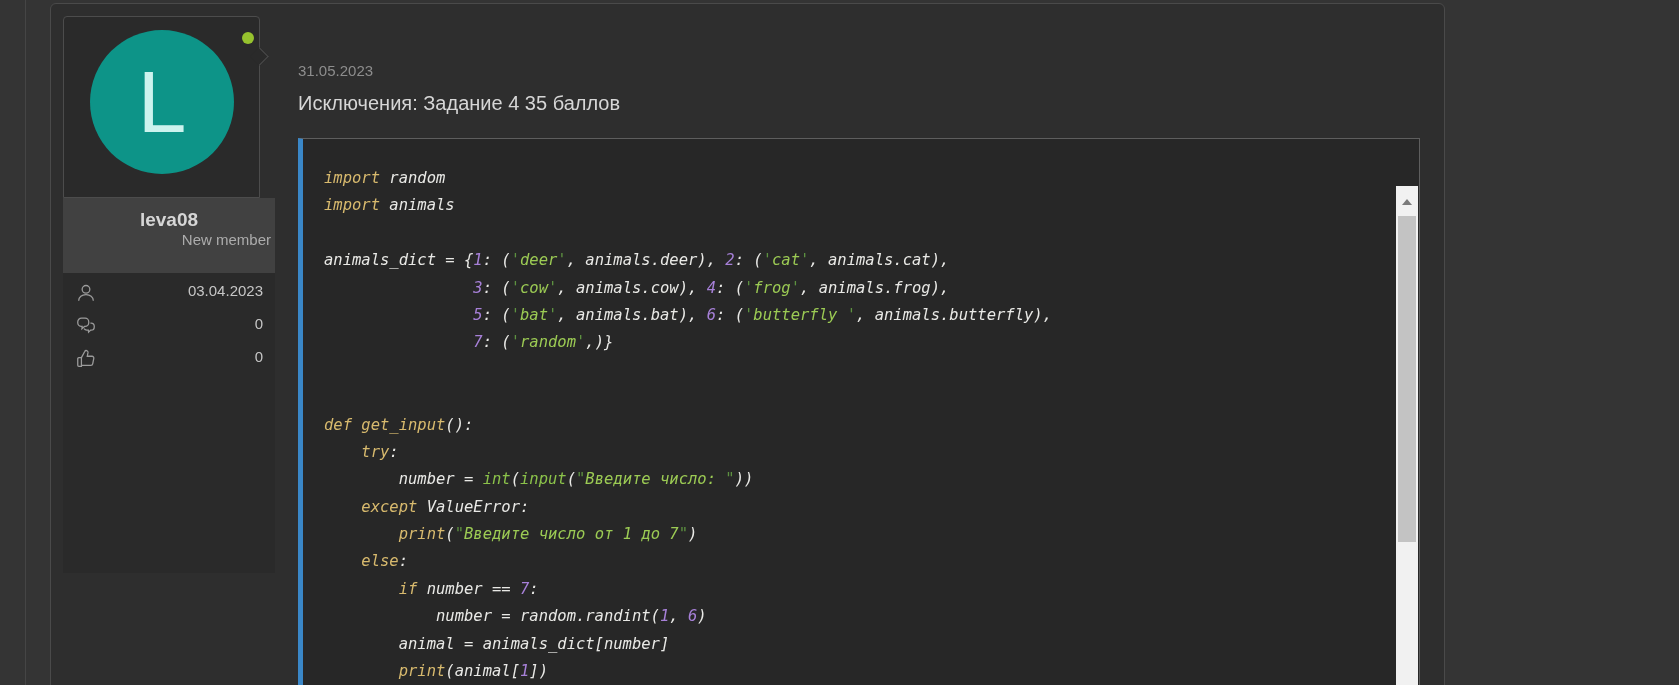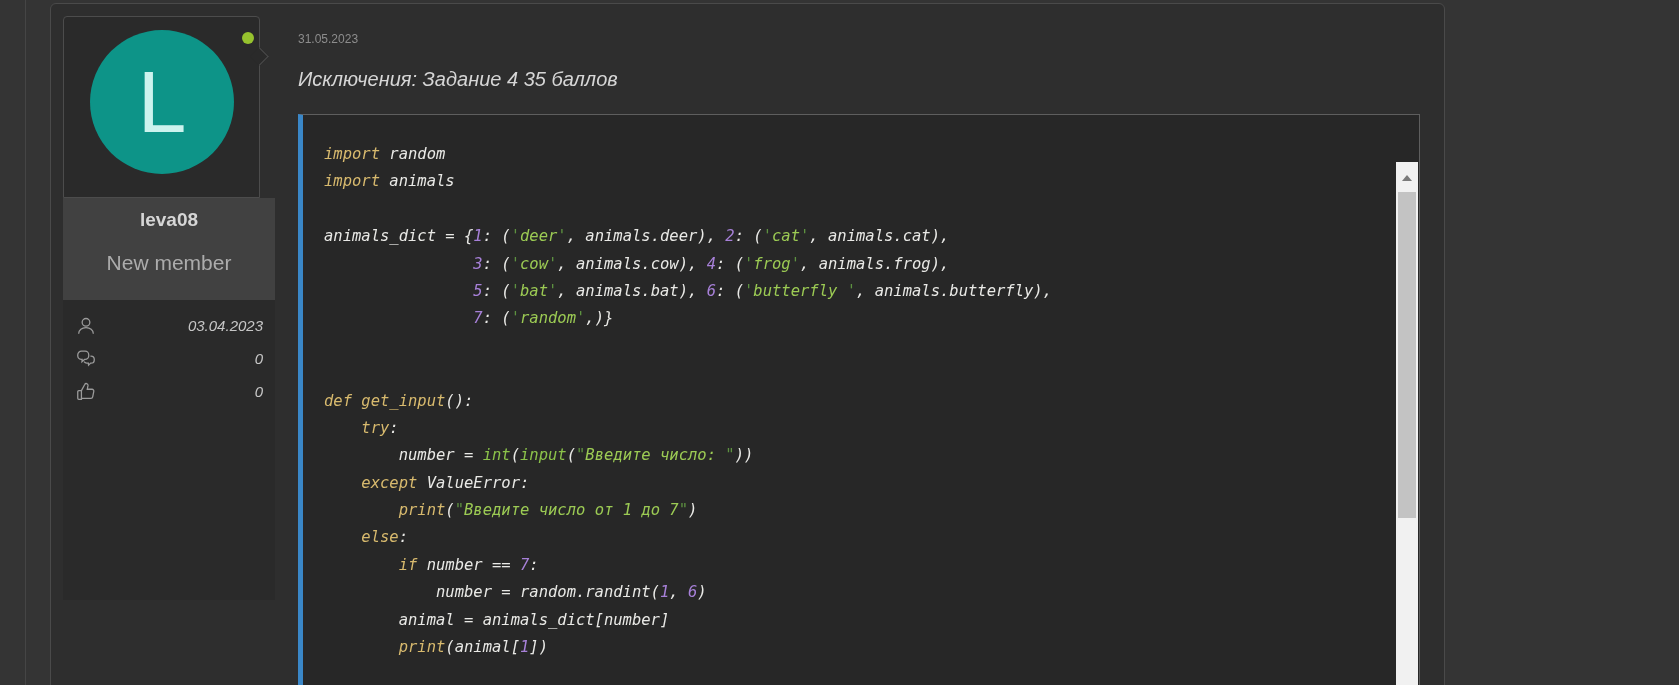--- a/index.html
+++ b/index.html
@@ -30,30 +30,30 @@
           border-radius:50%;background:var(--avatar-teal);color:var(--avatar-letter);
           font-size:88px;font-weight:300;line-height:1;position:absolute;left:26px;top:13px;
           cursor:pointer;user-select:none;}
   .online-dot{position:absolute;left:178px;top:15px;width:12px;height:12px;border-radius:50%;
               background:var(--online-green);}
   .cell-arrow{position:absolute;right:-7px;top:33px;width:13px;height:13px;background:var(--cell-bg);
               border-top:1px solid var(--cell-border);border-right:1px solid var(--cell-border);
               transform:rotate(45deg);}
   .user-ident{width:212px;background:var(--strip-bg);text-align:center;padding:11px 4px 25px;}
   .username{display:block;color:var(--text-primary);font-size:19px;font-weight:bold;cursor:pointer;}
-  .user-role{display:block;color:var(--text-secondary);font-size:21px;margin-top:20px;}
+  .user-role{display:block;color:var(--text-secondary);font-size:15px;margin-top:0;text-align:right;}
   .user-stats{width:212px;background:var(--cell-bg);padding:9px 12px 14px;min-height:300px;}
-  .stat-row{display:flex;align-items:center;height:33px;font-style:italic;}
+  .stat-row{display:flex;align-items:flex-start;height:33px;}
   .stat-row svg{flex:0 0 auto;stroke:var(--icon-color);fill:none;stroke-width:1.4;}
   .stat-value{flex:1;text-align:right;color:var(--stat-text);font-size:15px;}
 
   
   .content{position:absolute;left:247px;top:25px;right:24px;}
-  .post-date{color:var(--text-muted);font-size:12px;line-height:19px;text-decoration:none;display:inline-block;cursor:pointer;}
-  .post-title{color:var(--text-primary);font-size:20px;font-weight:400;line-height:26px;margin-top:17px;font-style:italic;}
+  .post-date{color:var(--text-muted);font-size:15px;line-height:19px;text-decoration:none;display:inline-block;cursor:pointer;margin-top:32px;}
+  .post-title{color:var(--text-primary);font-size:20px;font-weight:400;line-height:26px;margin-top:10px;}
 
   .code-block{position:relative;margin-top:22px;height:576px;background:var(--code-bg);
               border:1px solid var(--code-border);border-left:5px solid var(--accent-blue);
               overflow:hidden;}
   .code-header{padding:17px 0 0 22px;font-size:15px;line-height:18px;color:var(--label-green);}
   .code-body{margin:0;padding:26px 40px 10px 21px;font-family:"DejaVu Sans Mono",monospace;
              font-size:15.5px;line-height:27.4px;color:var(--tok-plain);white-space:pre;}
   .code-line{height:27.4px;font-style:italic;}
   .tok-p{color:var(--tok-plain);} .tok-k{color:var(--tok-keyword);}
   .tok-n{color:var(--tok-number);} .tok-s{color:var(--tok-string);}

